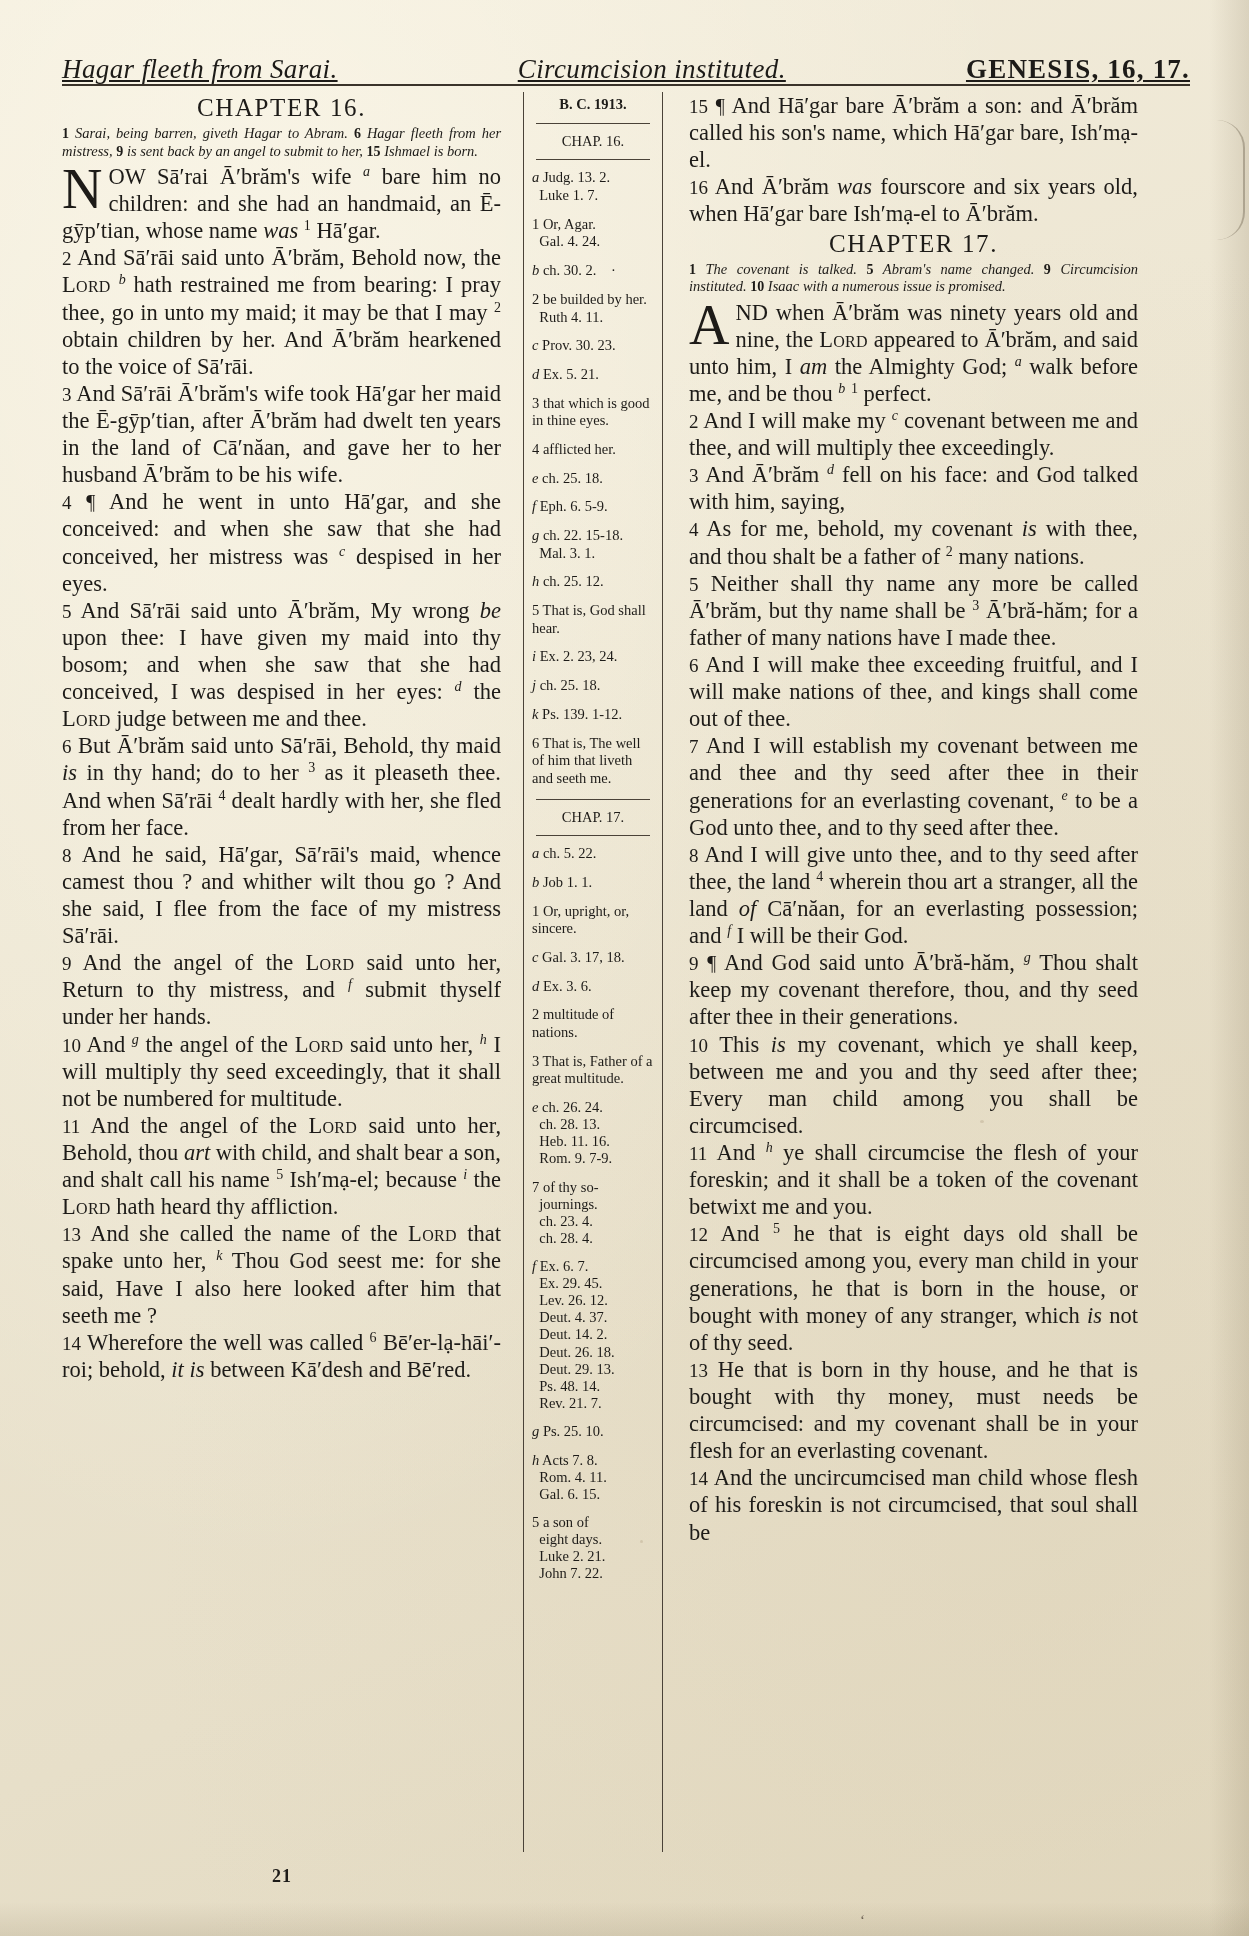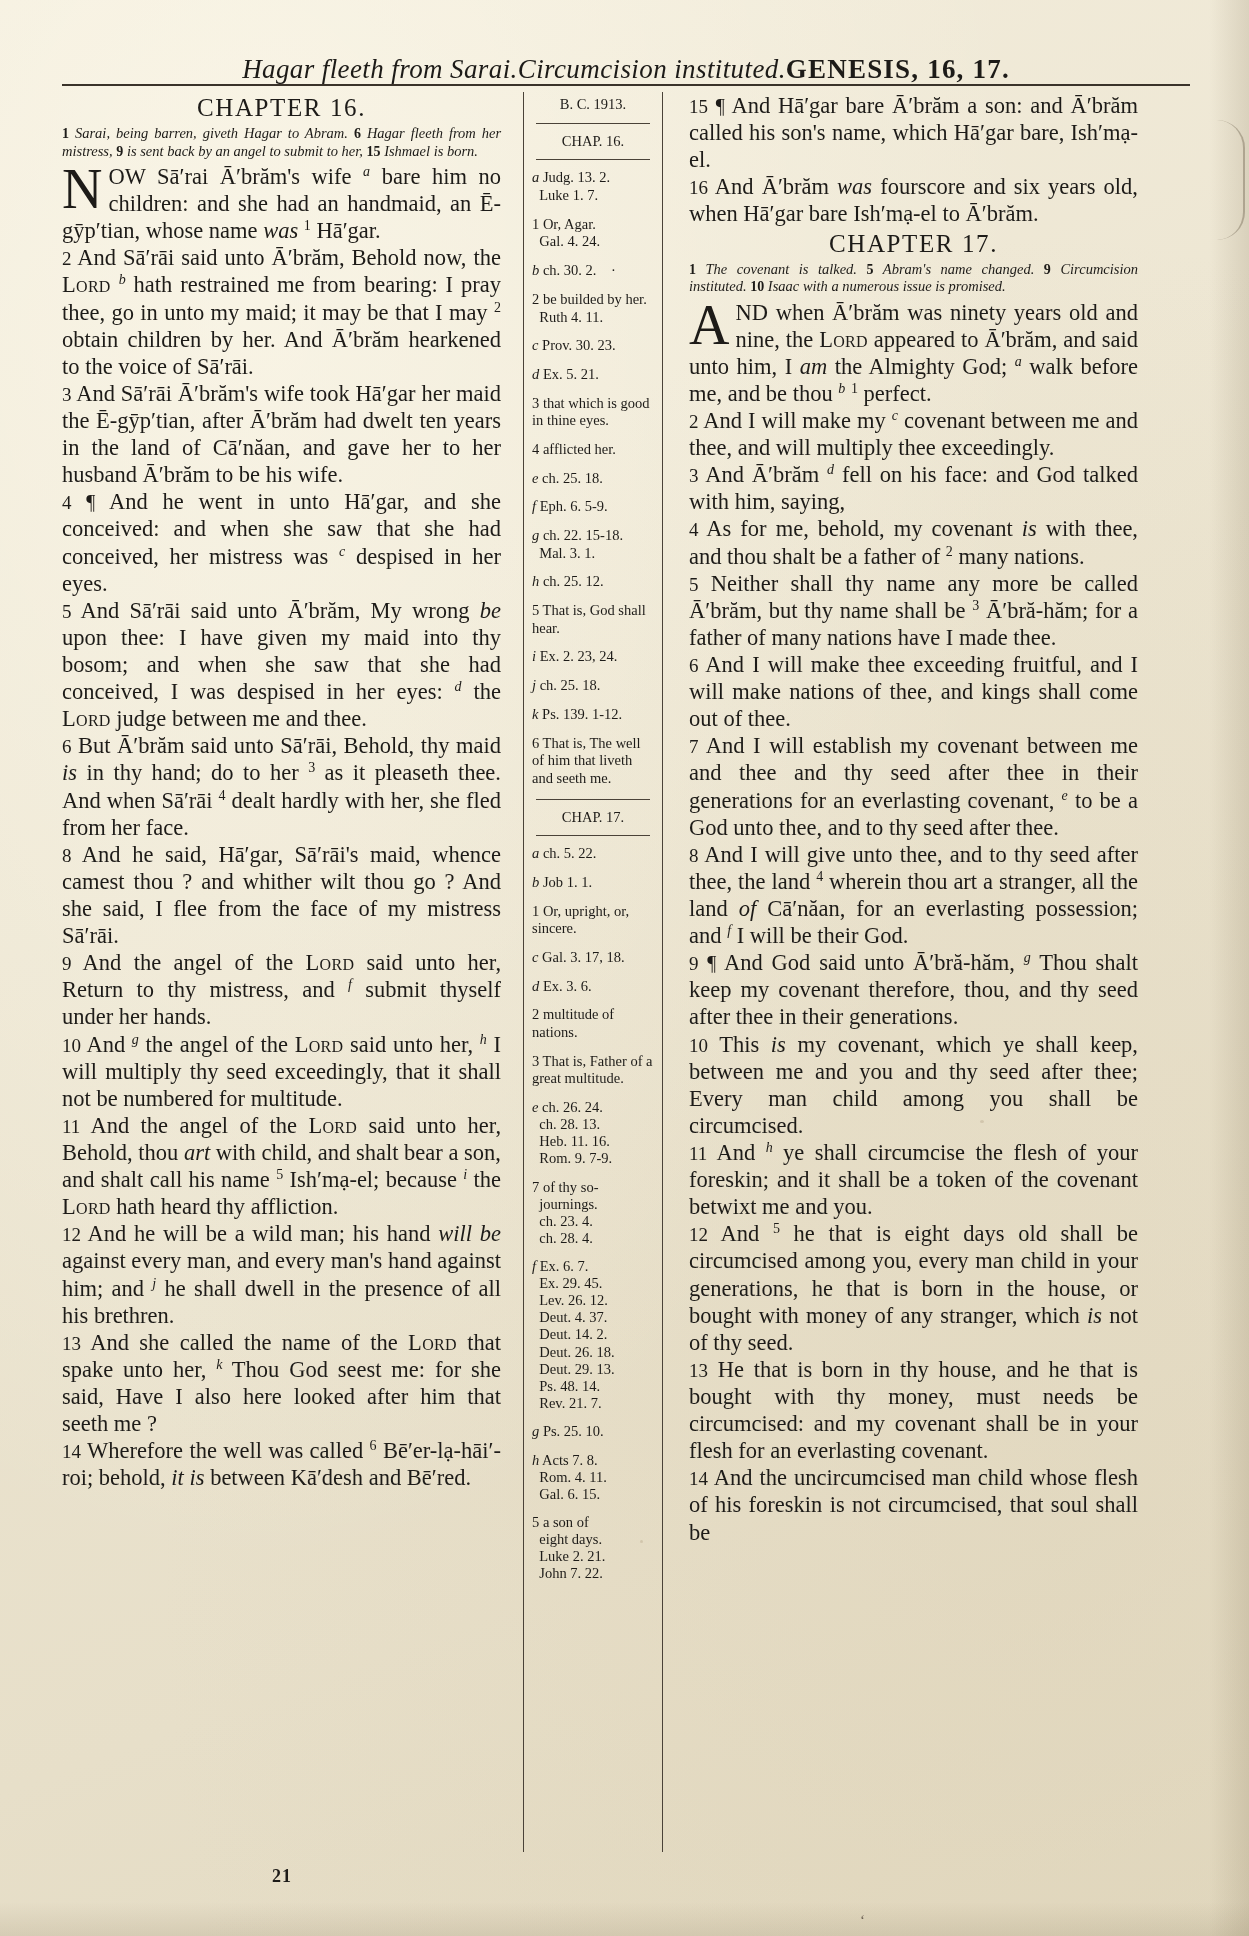--- a/index.html
+++ b/index.html
@@ -45,22 +45,23 @@
   }
 
   
   .runhead {
     position: absolute;
     left: 62px;
     top: 42px;
     width: 1128px;
     display: flex;
     align-items: baseline;
-    justify-content: center;
+    justify-content: space-between;
     font-size: 27px;
+    text-decoration: underline;
   }
   .runhead .left, .runhead .mid {
     font-style: italic;
     font-family: "Liberation Serif", serif;
     letter-spacing: 0.4px;
   }
   .runhead .right {
     font-weight: bold;
     letter-spacing: 1.2px;
     font-size: 27px;
@@ -249,29 +250,28 @@
       </p>
       <p><span class="vnum">2</span> And Sā′rāi said unto Ā′brăm, Behold now, the <span class="smallcaps">Lord</span> <span class="sup ital">b</span> hath restrained me from bearing: I pray thee, go in unto my maid; it may be that I may <span class="sup">2</span> obtain children by her. And Ā′brăm hearkened to the voice of Sā′rāi.</p>
       <p><span class="vnum">3</span> And Sā′rāi Ā′brăm's wife took Hā′gar her maid the Ē-gȳp′tian, after Ā′brăm had dwelt ten years in the land of Cā′năan, and gave her to her husband Ā′brăm to be his wife.</p>
       <p><span class="vnum">4</span> <span class="pilcrow">¶</span> And he went in unto Hā′gar, and she conceived: and when she saw that she had conceived, her mistress was <span class="sup ital">c</span> despised in her eyes.</p>
       <p><span class="vnum">5</span> And Sā′rāi said unto Ā′brăm, My wrong <span class="ital">be</span> upon thee: I have given my maid into thy bosom; and when she saw that she had conceived, I was despised in her eyes: <span class="sup ital">d</span> the <span class="smallcaps">Lord</span> judge between me and thee.</p>
       <p><span class="vnum">6</span> But Ā′brăm said unto Sā′rāi, Behold, thy maid <span class="ital">is</span> in thy hand; do to her <span class="sup">3</span> as it pleaseth thee. And when Sā′rāi <span class="sup">4</span> dealt hardly with her, she fled from her face.</p>
       <p><span class="vnum">8</span> And he said, Hā′gar, Sā′rāi's maid, whence camest thou ? and whither wilt thou go ? And she said, I flee from the face of my mistress Sā′rāi.</p>
       <p><span class="vnum">9</span> And the angel of the <span class="smallcaps">Lord</span> said unto her, Return to thy mistress, and <span class="sup ital">f</span> submit thyself under her hands.</p>
       <p><span class="vnum">10</span> And <span class="sup ital">g</span> the angel of the <span class="smallcaps">Lord</span> said unto her, <span class="sup ital">h</span> I will multiply thy seed exceedingly, that it shall not be numbered for multitude.</p>
       <p><span class="vnum">11</span> And the angel of the <span class="smallcaps">Lord</span> said unto her, Behold, thou <span class="ital">art</span> with child, and shalt bear a son, and shalt call his name <span class="sup">5</span> Ish′mạ-el; because <span class="sup ital">i</span> the <span class="smallcaps">Lord</span> hath heard thy affliction.</p>
-      <p><span class="vnum">12</span> And he will be a wild man; his hand <span class="ital">will be</span> against every man, and every man's hand against him; and <span class="sup ital">j</span> he shall dwell in the presence of all his brethren.</p>
       <p><span class="vnum">13</span> And she called the name of the <span class="smallcaps">Lord</span> that spake unto her, <span class="sup ital">k</span> Thou God seest me: for she said, Have I also here looked after him that seeth me ?</p>
       <p><span class="vnum">14</span> Wherefore the well was called <span class="sup">6</span> Bē′er-lạ-hāi′-roi; behold, <span class="ital">it is</span> between Kā′desh and Bē′red.</p>
     </div>
   </div>
 
   <div class="col-center">
     <div class="refs">
-      <div class="ref-center" style="margin-top:4px;">B. C. 1913.</div>
+      <div class="ref-center" style="margin-top:4px;font-weight:bold;">B. C. 1913.</div>
       <div class="hr"></div>
       <div class="ref-center">CHAP. 16.</div>
       <div class="hr"></div>
 
       <div class="block"><span class="letter">a</span> Judg. 13. 2.<br>&nbsp;&nbsp;Luke 1. 7.</div>
       <div class="block">1 Or, Agar.<br>&nbsp;&nbsp;Gal. 4. 24.</div>
       <div class="block"><span class="letter">b</span> ch. 30. 2. &nbsp;&nbsp;&nbsp;·</div>
       <div class="block">2 be builded by her.<br>&nbsp;&nbsp;Ruth 4. 11.</div>
       <div class="block"><span class="letter">c</span> Prov. 30. 23.</div>
       <div class="block"><span class="letter">d</span> Ex. 5. 21.</div>

